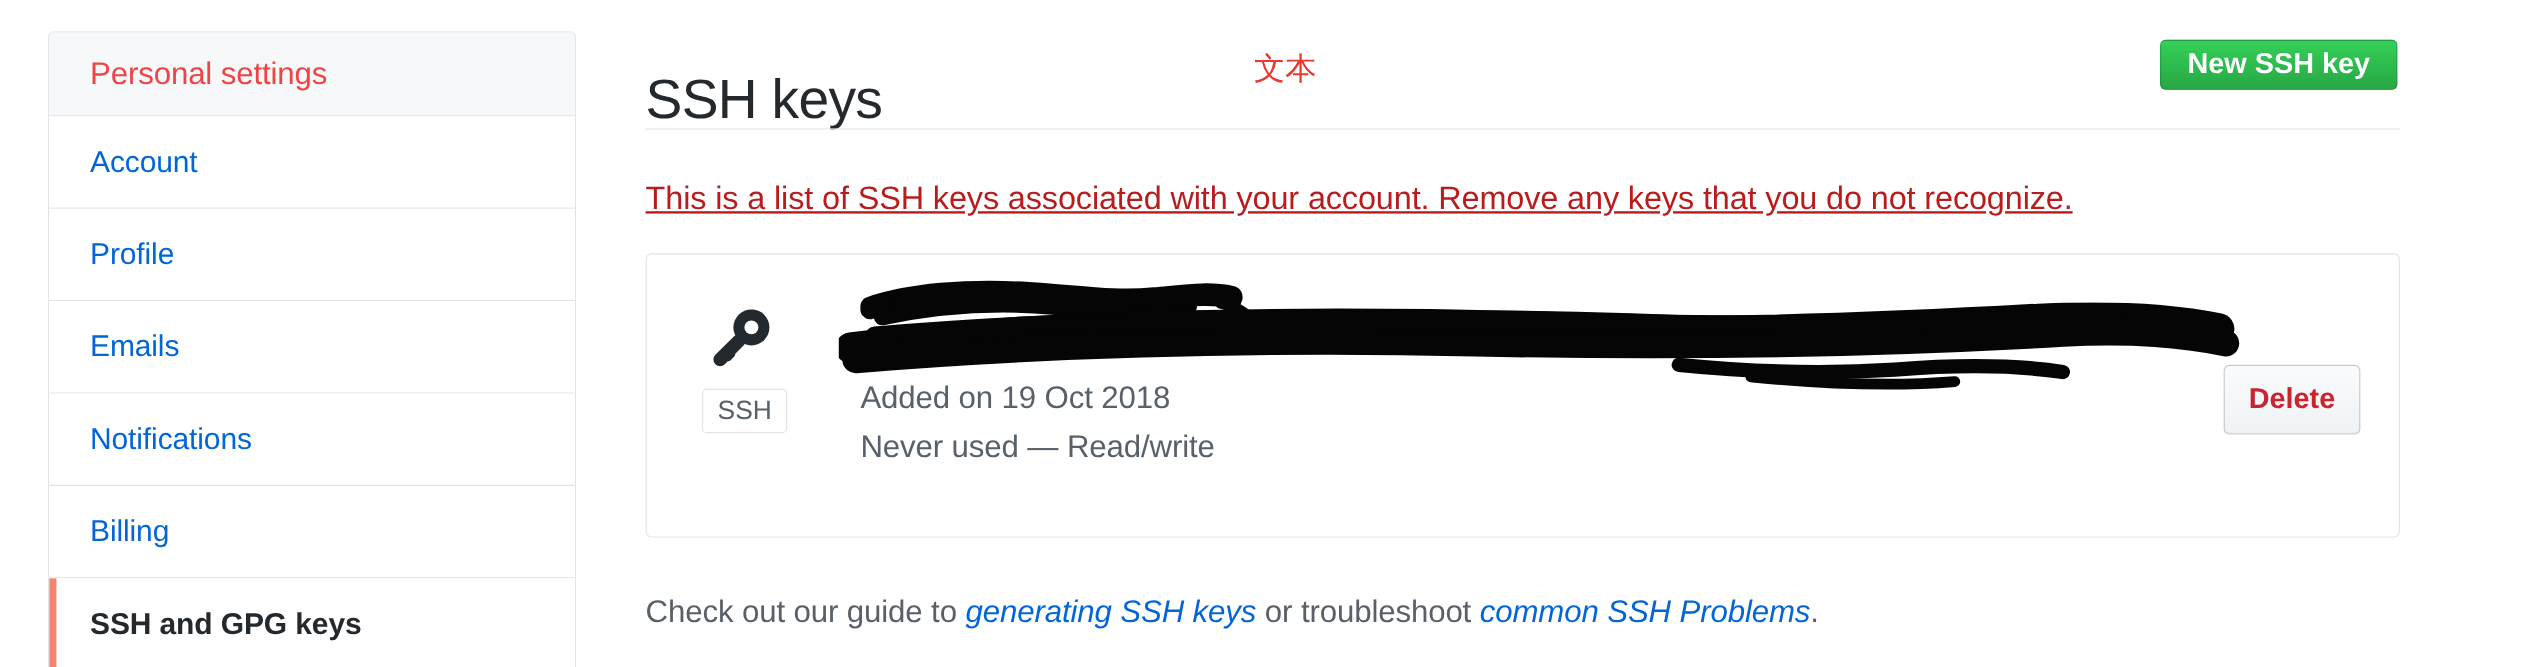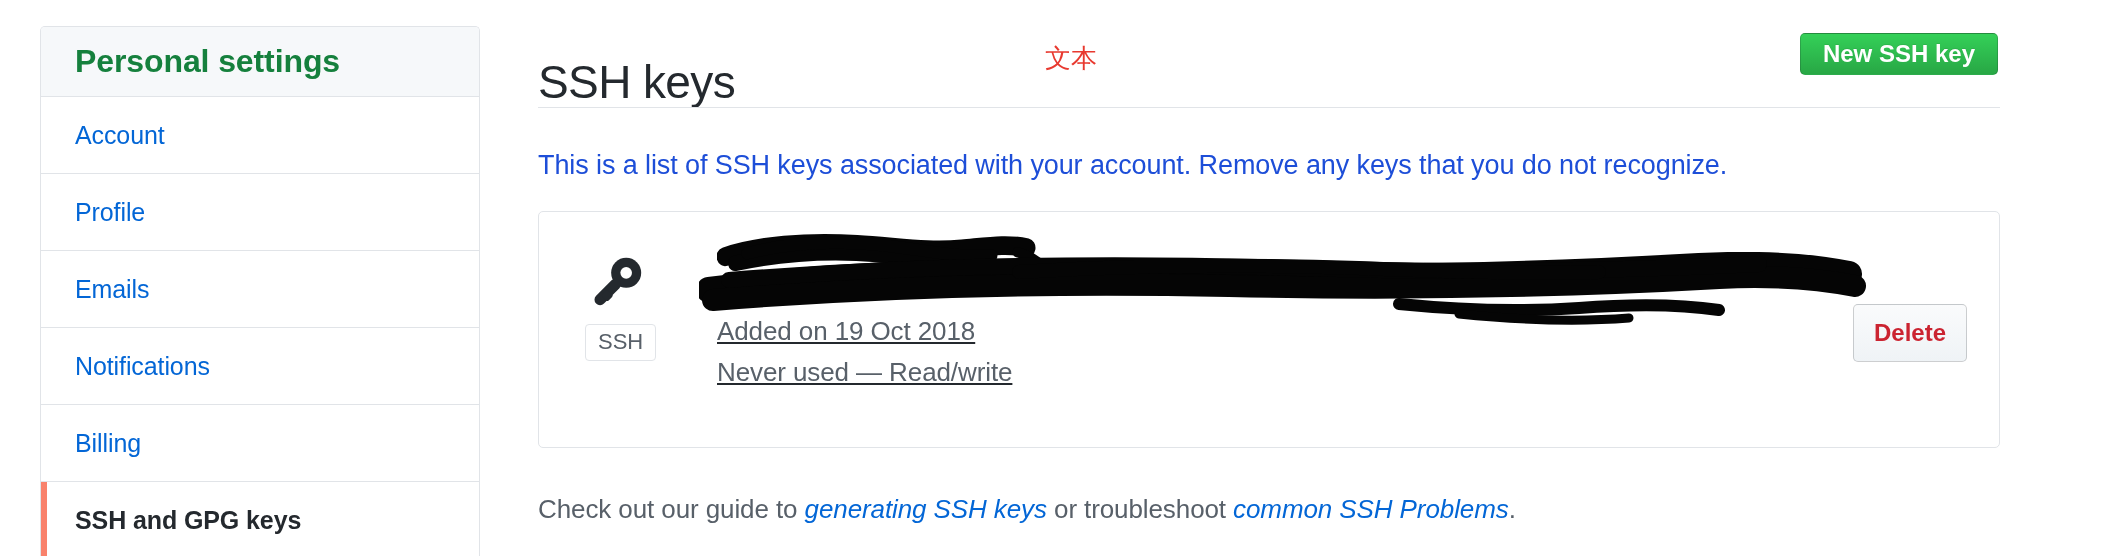--- a/index.html
+++ b/index.html
@@ -38,23 +38,23 @@
   .sidebar-header {
     background: #f6f8fa;
     border-bottom: 1px solid #e1e4e8;
     height: 70px;
     display: flex;
     align-items: center;
     padding-left: 34px;
     box-sizing: border-box;
   }
   .sidebar-header-label {
-    font-size: 32px;
-    font-weight: 700;
-    color: #15803d;
+    font-size: 26px;
+    font-weight: 400;
+    color: #ef4444;
     letter-spacing: -0.1px;
   }
   .sidebar-item {
     height: 77px;
     display: flex;
     align-items: center;
     padding-left: 34px;
     box-sizing: border-box;
     border-bottom: 1px solid #e1e4e8;
     position: relative;
@@ -128,23 +128,24 @@
     width: 1462px;
     height: 1px;
     background: #e1e4e8;
   }
 
   .description {
     position: absolute;
     left: 0;
     top: 150px;
     font-size: 27px;
-    color: #1d4ed8;
-    letter-spacing: -0.1px;
-    white-space: nowrap;
+    color: #b91c1c;
+    letter-spacing: -0.1px;
+    white-space: nowrap;
+    text-decoration: underline;
   }
 
   
   .key-card {
     position: absolute;
     left: 0;
     top: 211px;
     width: 1462px;
     height: 237px;
     border: 1px solid #e1e4e8;
@@ -174,21 +175,20 @@
     color: #586069;
     background: #ffffff;
     line-height: 1.25;
   }
 
   .key-body {
     position: absolute;
     left: 178px;
     top: 28px;
     right: 40px;
-    text-decoration: underline;
   }
   .key-title-row {
     position: relative;
     height: 76px;
   }
   .key-meta {
     font-size: 26px;
     color: #586069;
     line-height: 1.2;
     letter-spacing: -0.1px;

